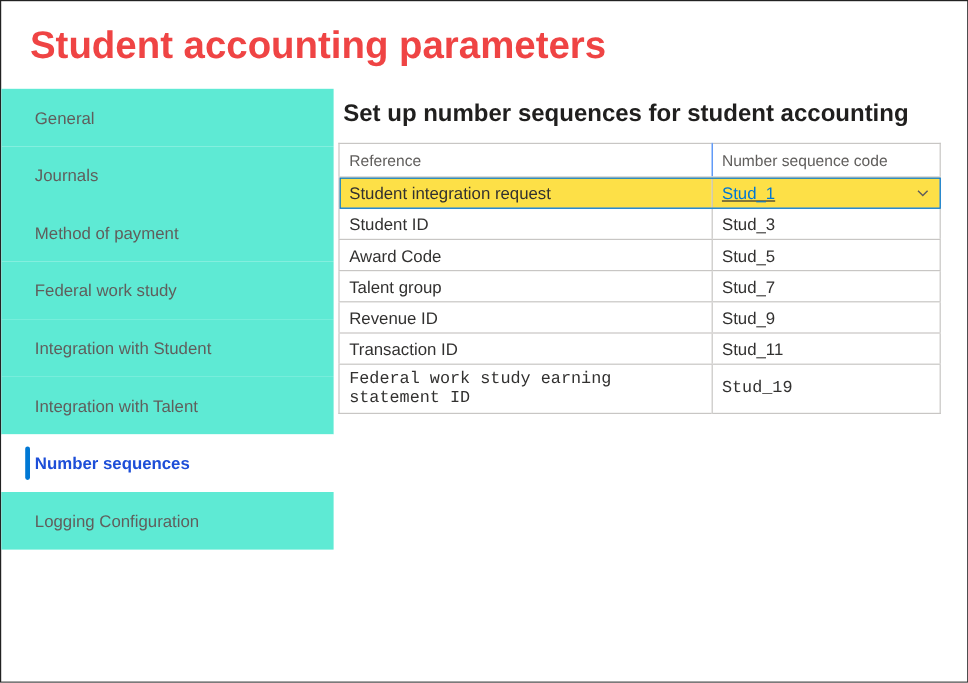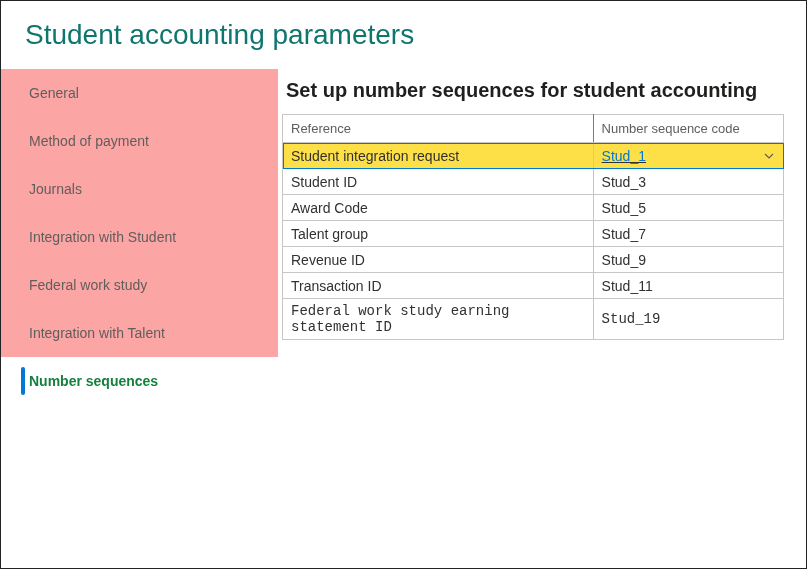--- a/index.html
+++ b/index.html
@@ -17,25 +17,25 @@
   .window {
     border: 1px solid #222;
     width: 807px;
     height: 569px;
     overflow: hidden;
     display: flex;
     flex-direction: column;
   }
 
   .page-title {
-    font-size: 28px;
-    font-weight: 400;
+    font-size: 32px;
+    font-weight: 700;
     margin: 0;
     padding: 18px 0 16px 24px;
-    color: #0f766e;
+    color: #ef4444;
   }
 
   .content-area {
     flex: 1 1 auto;
     display: flex;
     min-height: 0;
   }
 
   
   .sidebar {
@@ -43,24 +43,24 @@
     flex: none;
     border-right: none;
     padding-top: 2px;
   }
   .sidebar-item {
     position: relative;
     padding: 16px 14px 16px 28px;
     font-size: 14px;
     color: #605e5c;
     cursor: pointer;
-    background: #fca5a5;
+    background: #5eead4;
   }
   .sidebar-item.active {
-    color: #15803d;
+    color: #1d4ed8;
     font-weight: 600;
     background: #ffffff;
   }
   .sidebar-item.active::before {
     content: "";
     position: absolute;
     left: 20px;
     top: 10px;
     bottom: 10px;
     width: 4px;
@@ -154,36 +154,39 @@
 
   <h1 class="page-title">Student accounting parameters</h1>
 
   <div class="content-area">
 
     <nav class="sidebar">
       <div class="sidebar-item">
         <span>General</span>
       </div>
       <div class="sidebar-item">
+        <span>Journals</span>
+      </div>
+      <div class="sidebar-item">
         <span>Method of payment</span>
       </div>
       <div class="sidebar-item">
-        <span>Journals</span>
+        <span>Federal work study</span>
       </div>
       <div class="sidebar-item">
         <span>Integration with Student</span>
-      </div>
-      <div class="sidebar-item">
-        <span>Federal work study</span>
       </div>
       <div class="sidebar-item">
         <span>Integration with Talent</span>
       </div>
       <div class="sidebar-item active">
         <span>Number sequences</span>
+      </div>
+      <div class="sidebar-item">
+        <span>Logging Configuration</span>
       </div>
     </nav>
 
     <section class="main">
       <h2 class="section-title">Set up number sequences for student accounting</h2>
 
       <table class="grid">
         <thead>
           <tr class="grid-header">
             <th class="col-reference">Reference</th>

